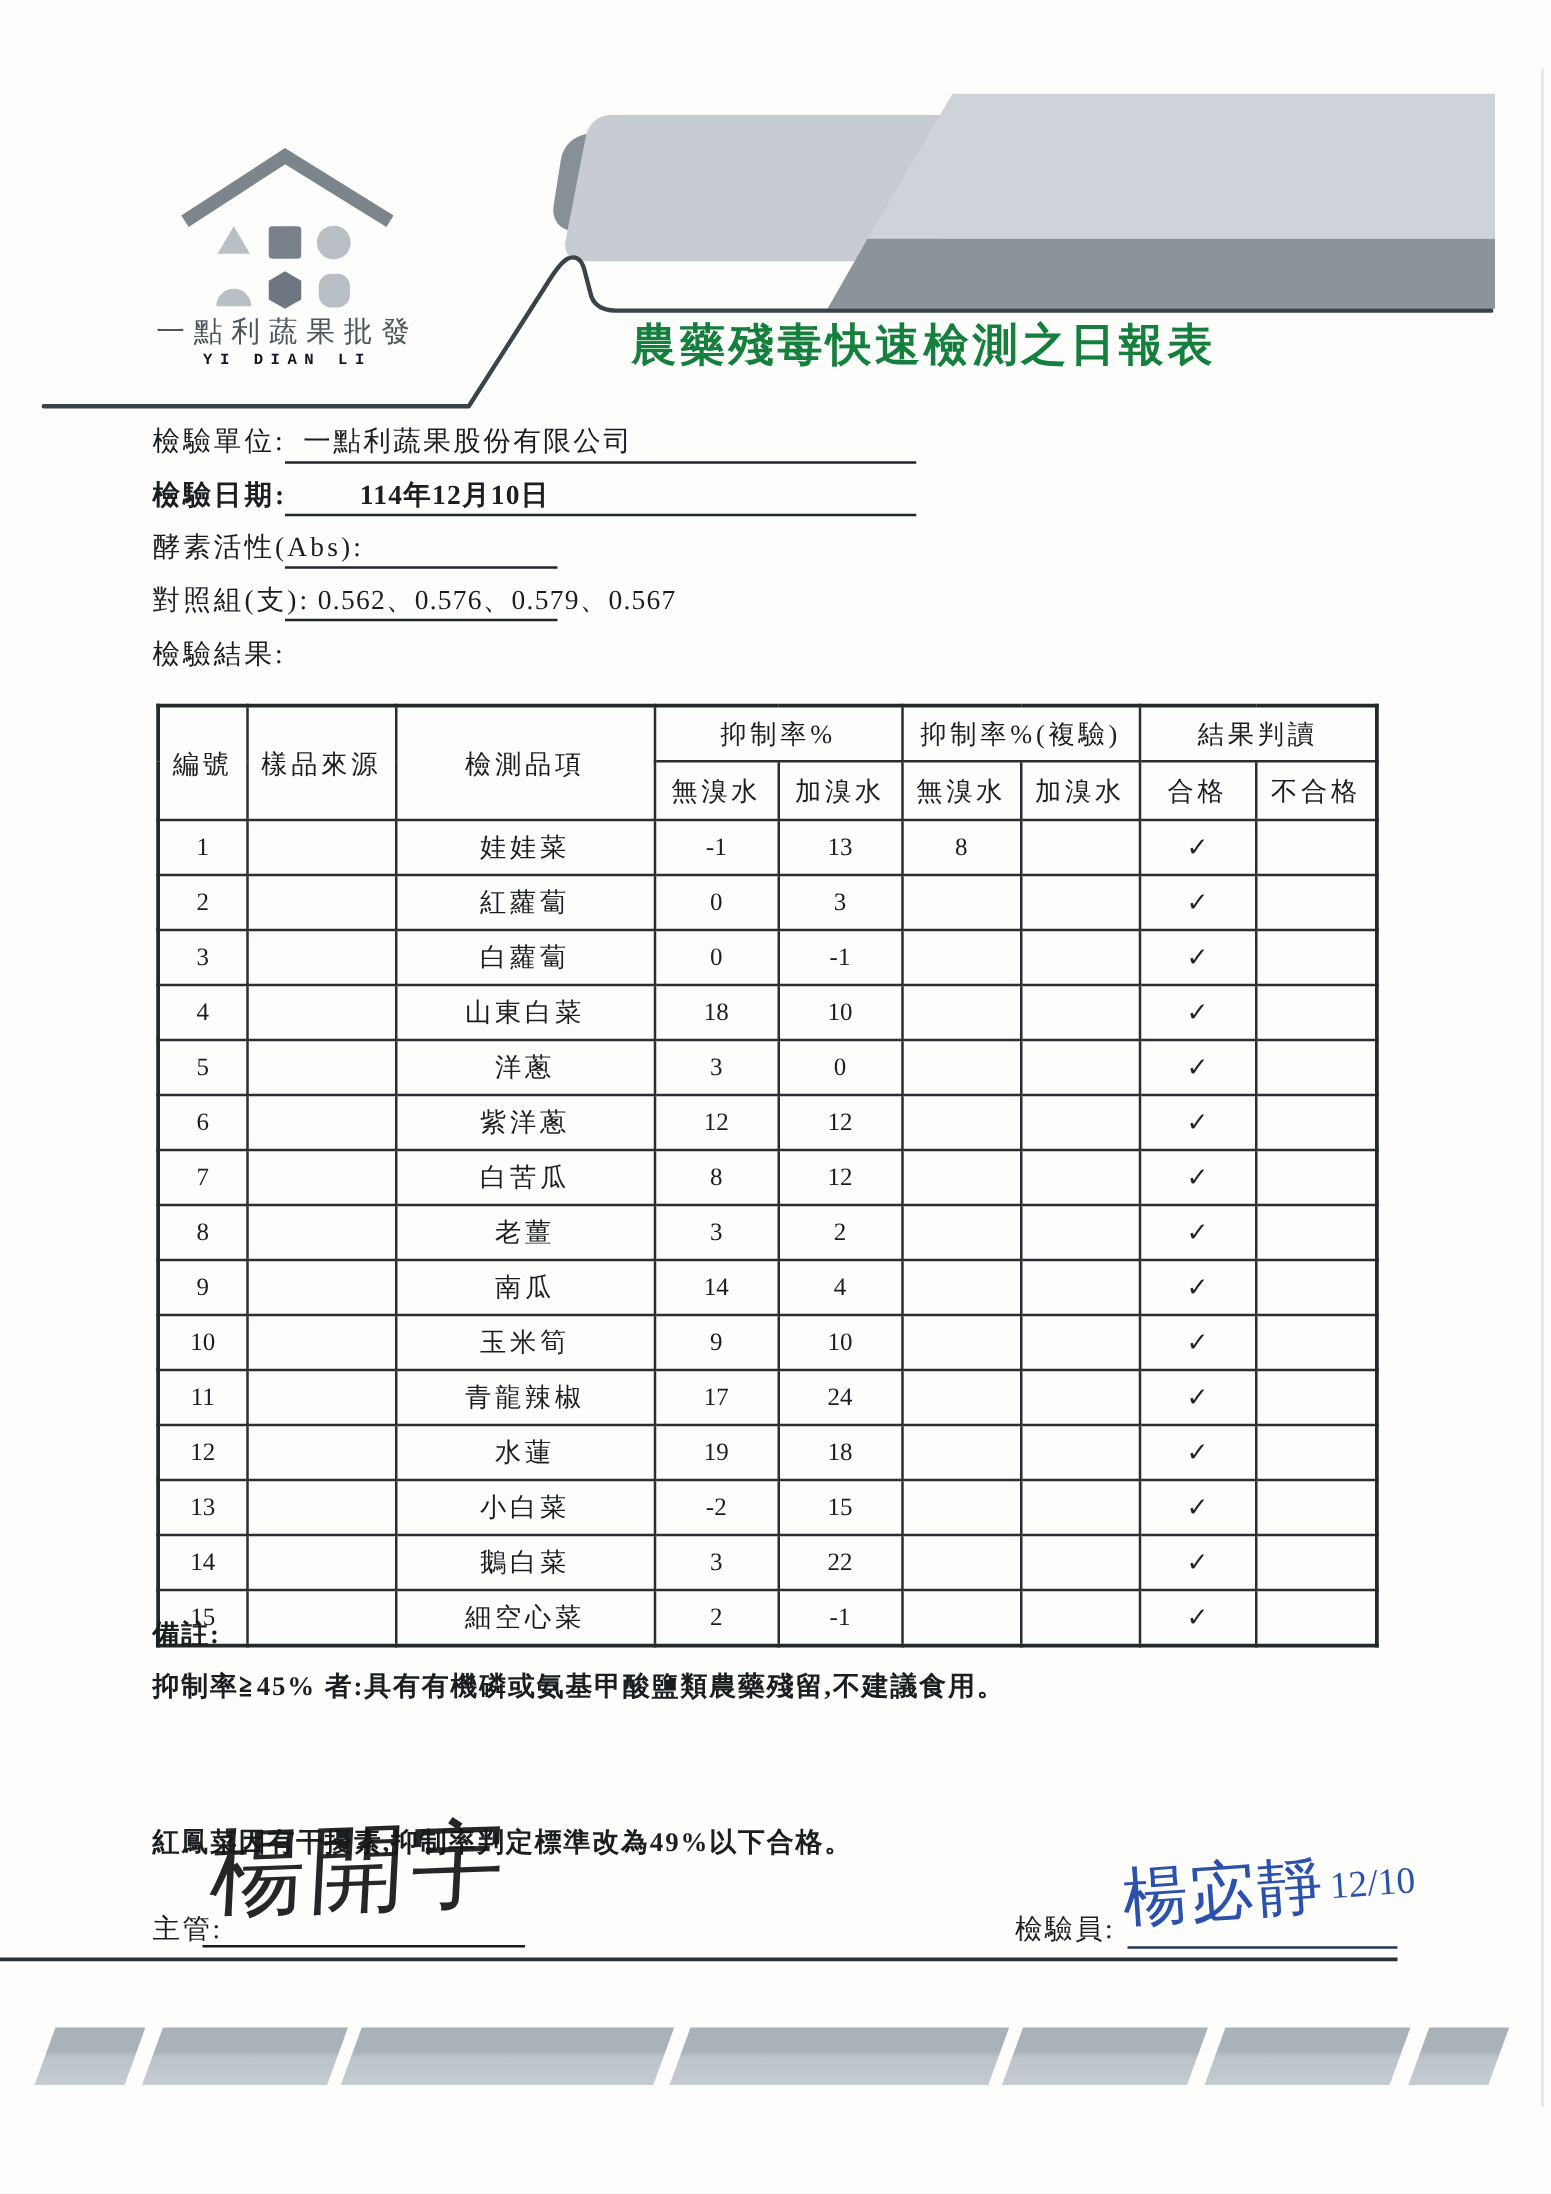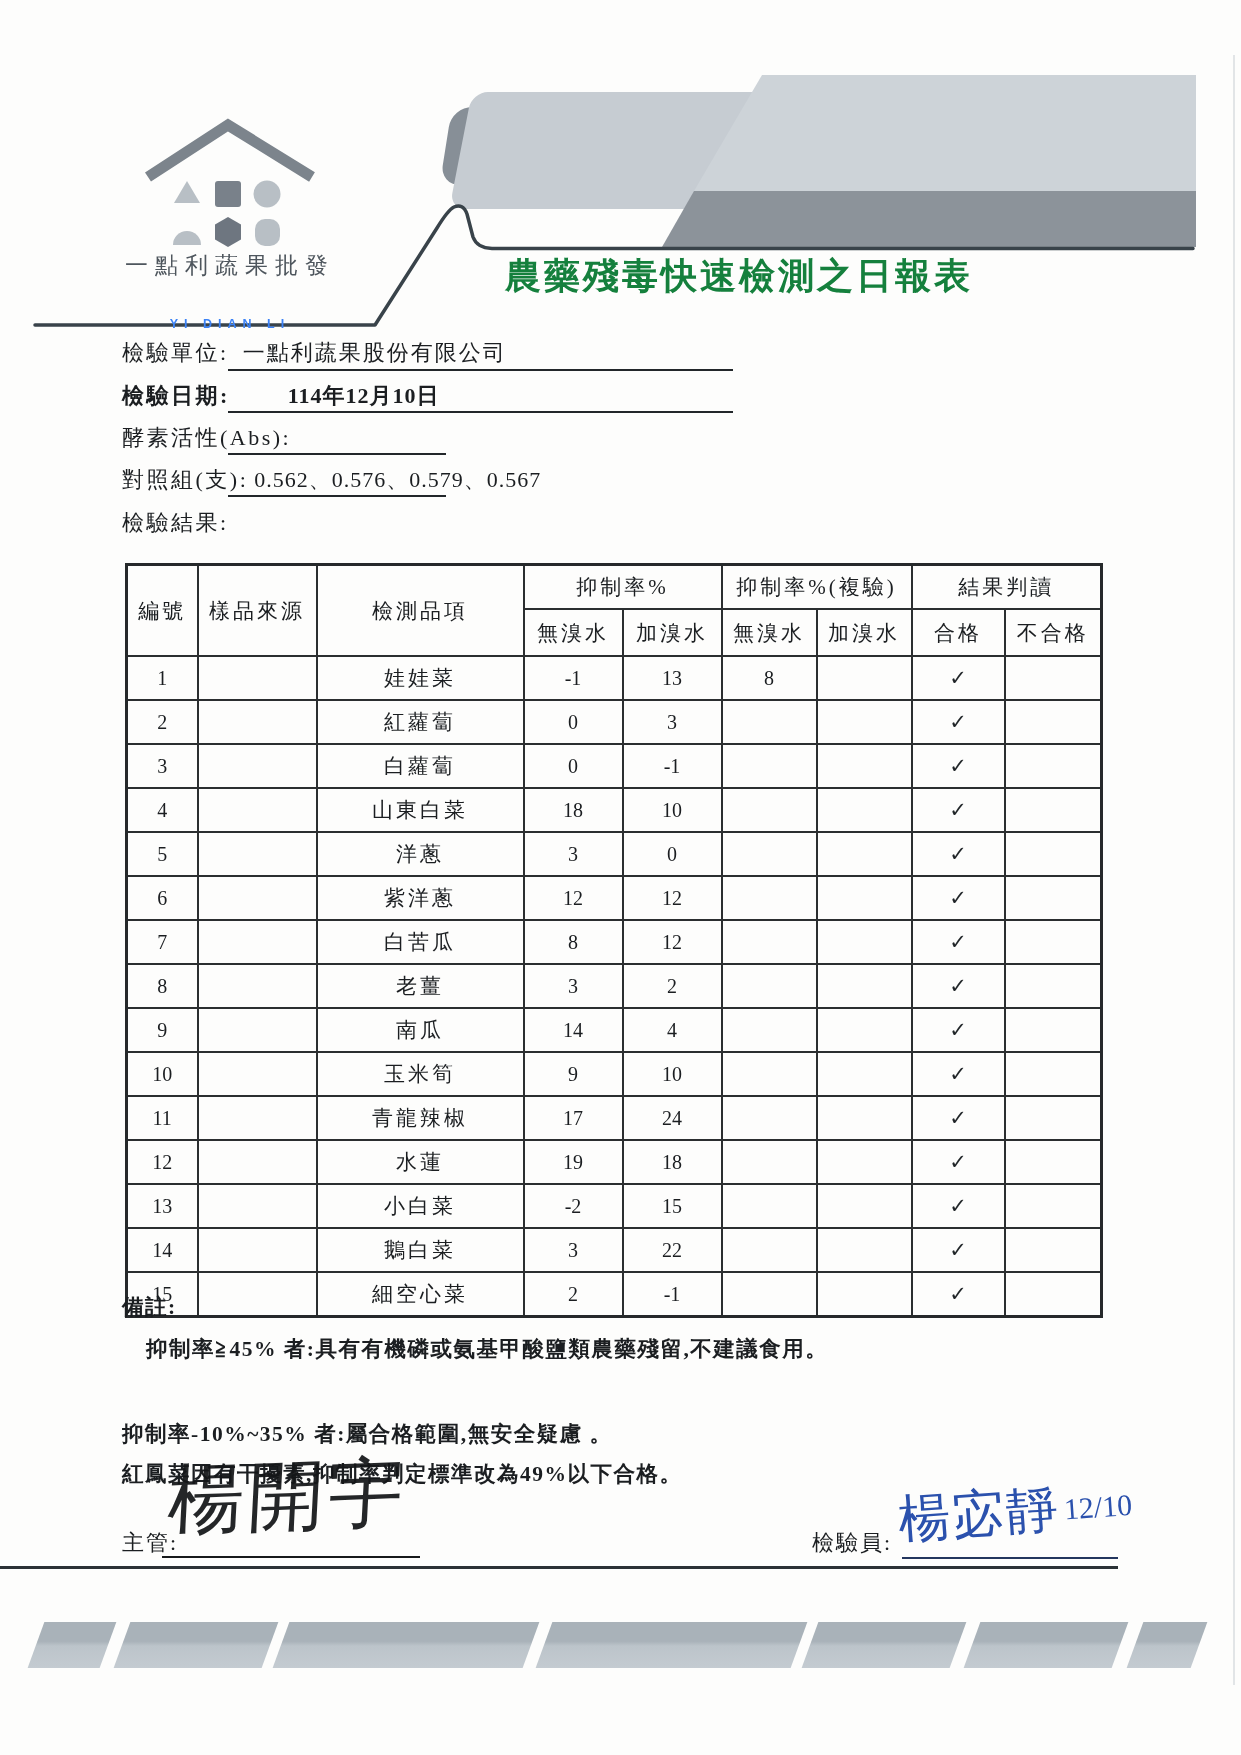--- a/index.html
+++ b/index.html
@@ -7,22 +7,22 @@
     position:relative;width:1241px;height:1755px;margin:0 auto;
     background:#fdfdfc;overflow:hidden;
     font-family:"Liberation Serif","DejaVu Serif",serif;color:#1b1e21;
   }
   
   .deco-svg{position:absolute;left:0;top:0;}
   .logo-svg{position:absolute;left:112px;top:95px;}
   .logo-zh{position:absolute;left:100px;top:250px;width:260px;text-align:center;
     font-size:23px;letter-spacing:7px;color:#4e565d;font-weight:500;}
   .logo-en{position:absolute;left:100px;top:281px;width:260px;text-align:center;
-    font-family:Liberation Sans, sans-serif;
-    font-size:12.5px;letter-spacing:6px;color:#3b82f6;font-weight:700;margin-top:36px;}
+    font-family:Liberation Mono, monospace;
+    font-size:12.5px;letter-spacing:6px;color:#0f172a;font-weight:700;}
   .doc-title{position:absolute;left:505px;top:252px;font-size:36px;font-weight:700;
     letter-spacing:3px;color:#15803d;}
   
   .field{position:absolute;left:122px;font-size:22px;letter-spacing:2.5px;white-space:nowrap;}
   .field .val{letter-spacing:2px;text-align:right;}
   .f1{top:338px;} .f1 .val{margin-left:14px;}
   .f2{top:381px;font-weight:bold;} .f2 .val{margin-left:58px;letter-spacing:1px;}
   .f3{top:423px;}
   .f4{top:465px;} .f4 .val{margin-left:6px;letter-spacing:1px;}
   .f5{top:508px;}
@@ -42,21 +42,21 @@
   }
   table.results{border:3px solid #26292b;}
   tr.hdr-group th{height:42px;font-size:21px;letter-spacing:3px;}
   tr.hdr-sub th{height:45px;font-size:21px;letter-spacing:3px;}
   table.results tbody td{height:42px;font-size:20px;}
   table.results tbody td.item{font-size:21px;letter-spacing:3px;}
   table.results tbody td.check{font-size:21px;color:#1f2427;}
   
   .note{position:absolute;left:122px;font-size:21.5px;font-weight:600;
     letter-spacing:1.5px;white-space:nowrap;}
-  .nt{top:1292px;} .n1{top:1334px;margin-left:24px;} .n2{top:1377px;} .n3{top:1419px;} .n4{top:1459px;}
+  .nt{top:1292px;} .n1{top:1334px;} .n2{top:1377px;} .n3{top:1419px;} .n4{top:1459px;}
   
   .sig-label{position:absolute;font-size:22px;letter-spacing:2px;}
   .sup-label{left:122px;top:1528px;}
   .insp-label{left:812px;top:1528px;}
   .sup-sig{position:absolute;left:168px;top:1458px;font-size:76px;line-height:1;
     color:#141618;transform:rotate(-2deg) skewX(-5deg);letter-spacing:4px;opacity:.93;}
   .insp-sig{position:absolute;left:898px;top:1486px;font-size:52px;line-height:1;
     color:#2b51ad;transform:rotate(-4deg);letter-spacing:2px;}
   .insp-sig .sig-date{font-size:30px;vertical-align:6px;margin-left:4px;letter-spacing:0;}
   .sup-uline{position:absolute;left:162px;top:1556px;width:258px;border-bottom:2.5px solid #17191b;}
@@ -316,21 +316,20 @@
           <td></td>
           <td></td>
           <td class="check">✓</td>
           <td class="check"></td>
         </tr>
       </tbody>
   </table>
 
   <div class="note nt">備註:</div>
   <div class="note n1">抑制率≧45% 者:具有有機磷或氨基甲酸鹽類農藥殘留,不建議食用。</div>
-  <div class="note n3">抑制率-10%~35% 者:屬合格範圍,無安全疑慮 。</div>
   <div class="note n4">紅鳳菜因有干擾素,抑制率判定標準改為49%以下合格。</div>
 
   <div class="sig-label sup-label">主管:</div>
   <div class="sup-sig">楊開宇</div>
   <div class="sup-uline"></div>
   <div class="sig-label insp-label">檢驗員:</div>
   <div class="insp-sig">
     <span>楊宓靜</span><span class="sig-date">12/10</span>
   </div>
   <div class="insp-uline"></div>

